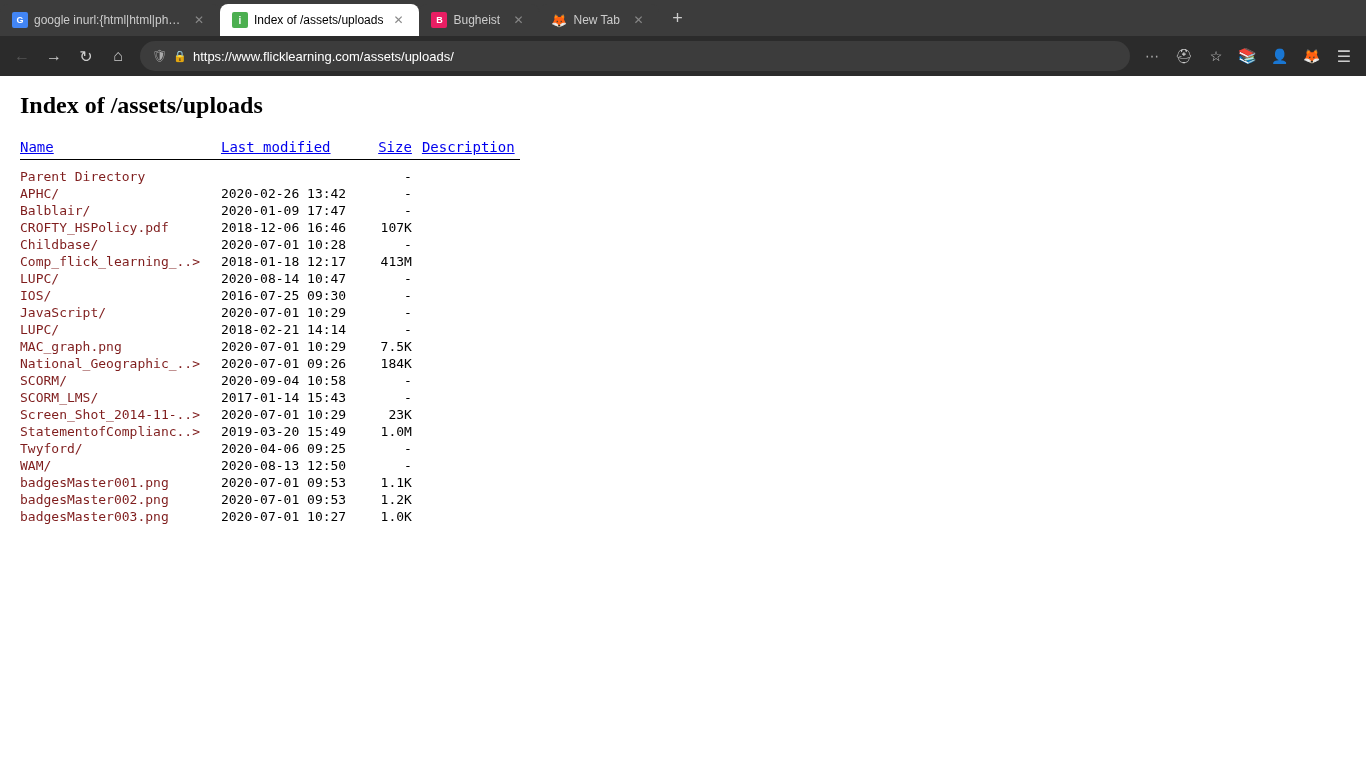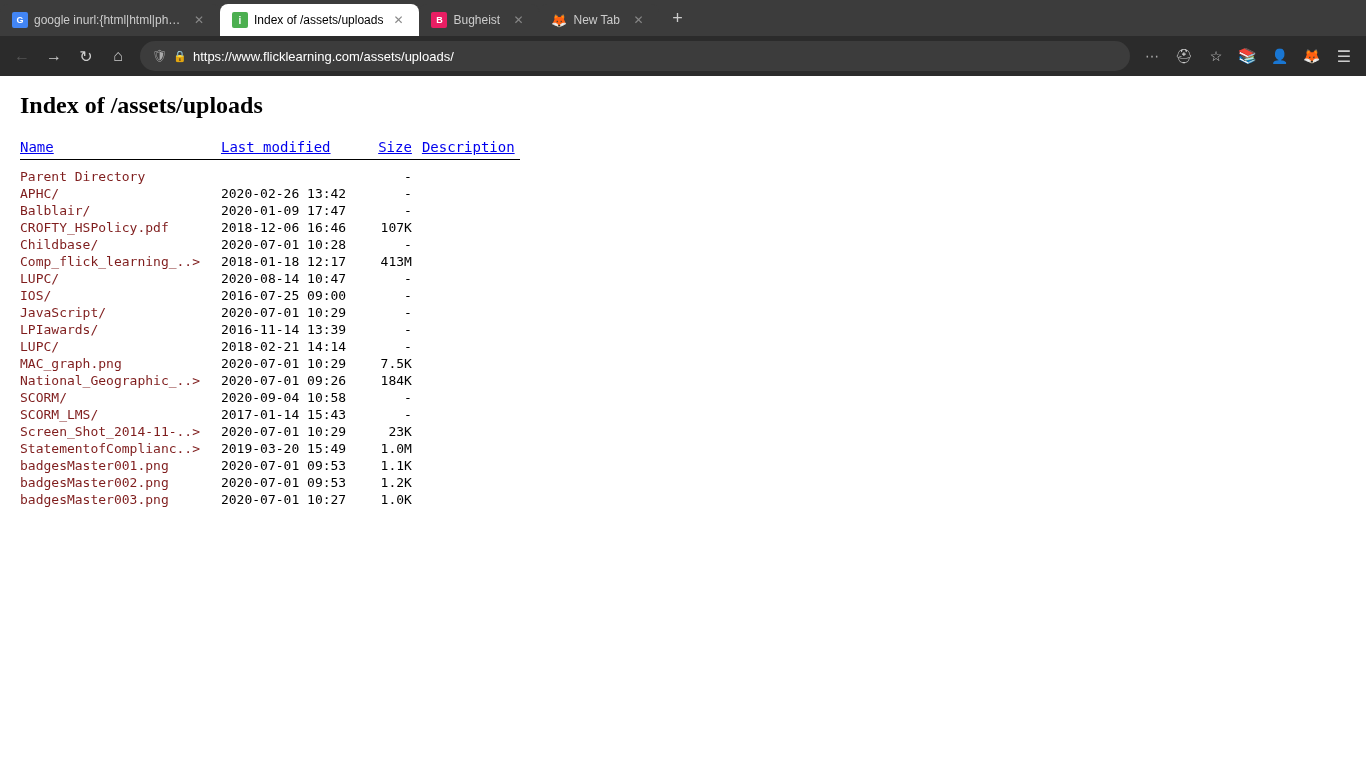--- a/index.html
+++ b/index.html
@@ -292,33 +292,27 @@
             <td class="col-desc"></td>
           </tr>
           <tr>
             <td class="col-name"><a href="#">LUPC/</a></td>
             <td class="col-date">2020-08-14 10:47</td>
             <td class="col-size">-</td>
             <td class="col-desc"></td>
           </tr>
           <tr>
             <td class="col-name"><a href="#">IOS/</a></td>
-            <td class="col-date">2016-07-25 09:00</td>
+            <td class="col-date">2016-07-25 09:30</td>
             <td class="col-size">-</td>
             <td class="col-desc"></td>
           </tr>
           <tr>
             <td class="col-name"><a href="#">JavaScript/</a></td>
             <td class="col-date">2020-07-01 10:29</td>
-            <td class="col-size">-</td>
-            <td class="col-desc"></td>
-          </tr>
-          <tr>
-            <td class="col-name"><a href="#">LPIawards/</a></td>
-            <td class="col-date">2016-11-14 13:39</td>
             <td class="col-size">-</td>
             <td class="col-desc"></td>
           </tr>
           <tr>
             <td class="col-name"><a href="#">LUPC/</a></td>
             <td class="col-date">2018-02-21 14:14</td>
             <td class="col-size">-</td>
             <td class="col-desc"></td>
           </tr>
           <tr>
@@ -351,20 +345,32 @@
             <td class="col-size">23K</td>
             <td class="col-desc"></td>
           </tr>
           <tr>
             <td class="col-name"><a href="#">StatementofComplianc..&gt;</a></td>
             <td class="col-date">2019-03-20 15:49</td>
             <td class="col-size">1.0M</td>
             <td class="col-desc"></td>
           </tr>
           <tr>
+            <td class="col-name"><a href="#">Twyford/</a></td>
+            <td class="col-date">2020-04-06 09:25</td>
+            <td class="col-size">-</td>
+            <td class="col-desc"></td>
+          </tr>
+          <tr>
+            <td class="col-name"><a href="#">WAM/</a></td>
+            <td class="col-date">2020-08-13 12:50</td>
+            <td class="col-size">-</td>
+            <td class="col-desc"></td>
+          </tr>
+          <tr>
             <td class="col-name"><a href="#">badgesMaster001.png</a></td>
             <td class="col-date">2020-07-01 09:53</td>
             <td class="col-size">1.1K</td>
             <td class="col-desc"></td>
           </tr>
           <tr>
             <td class="col-name"><a href="#">badgesMaster002.png</a></td>
             <td class="col-date">2020-07-01 09:53</td>
             <td class="col-size">1.2K</td>
             <td class="col-desc"></td>

